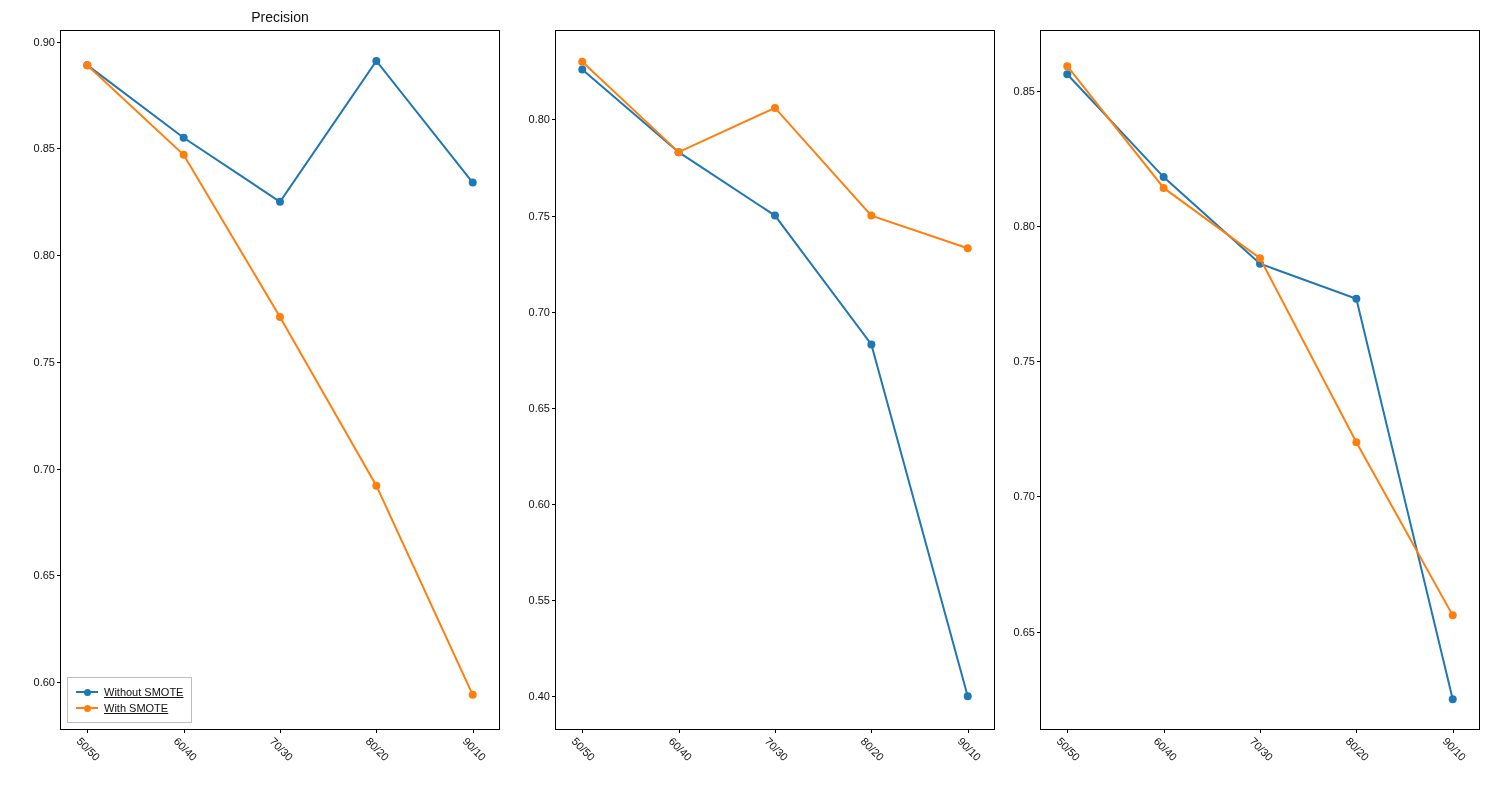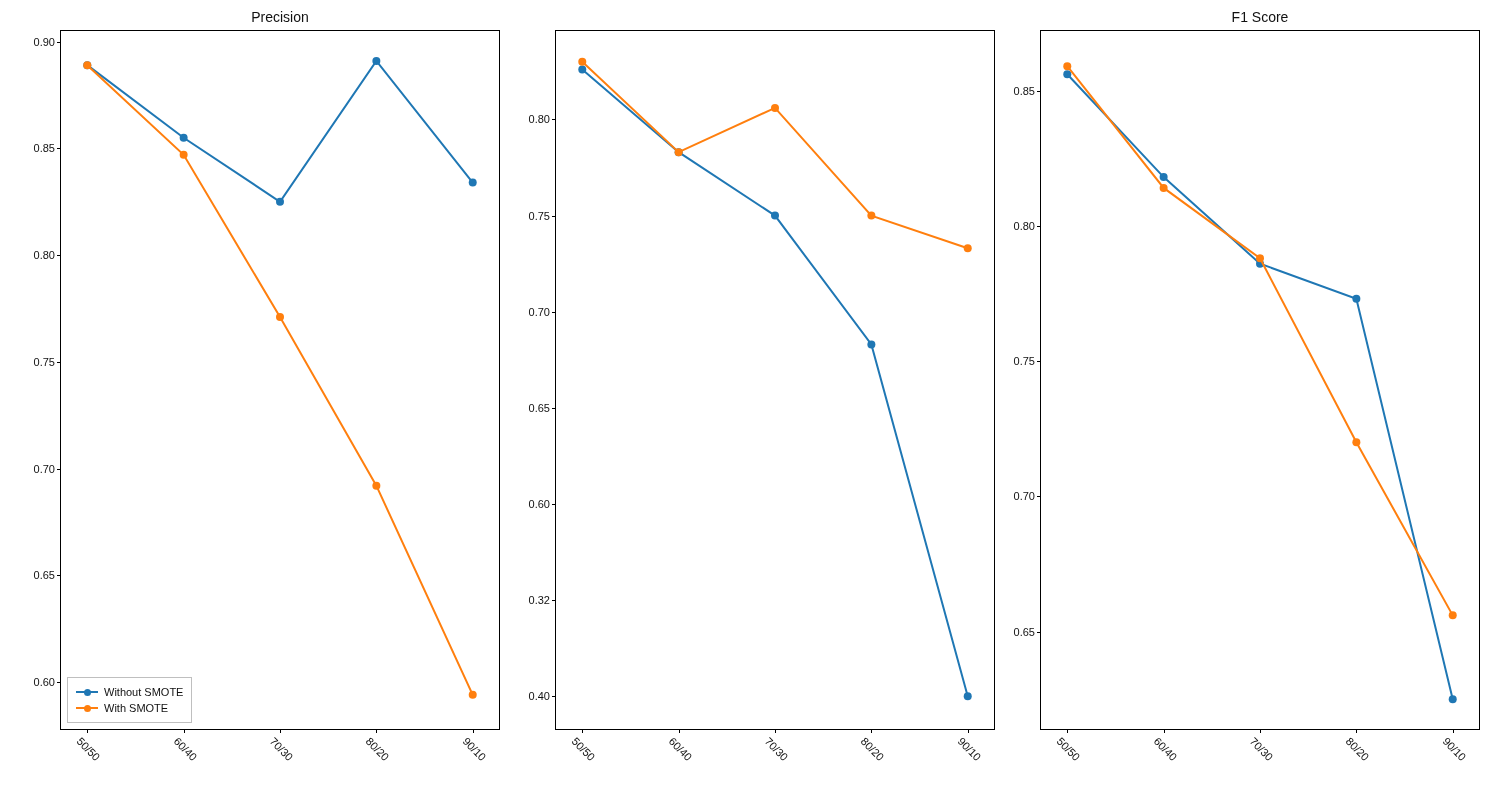--- a/index.html
+++ b/index.html
@@ -125,21 +125,21 @@
         <circle cx="315.36" cy="29.883792048929692" r="4" fill="#1f77b4" class="series-marker"></circle>
         <circle cx="411.71999999999997" cy="151.55351681957194" r="4" fill="#1f77b4" class="series-marker"></circle>
         <path d="M26.279999999999998,34.152905198776814 L122.64000000000001,123.80428134556581 L219,286.0305810397553 L315.36,454.66055045871565 L411.71999999999997,663.8470948012232" class="series-line" stroke="#ff7f0e"></path>
         <circle cx="26.279999999999998" cy="34.152905198776814" r="4" fill="#ff7f0e" class="series-marker"></circle>
         <circle cx="122.64000000000001" cy="123.80428134556581" r="4" fill="#ff7f0e" class="series-marker"></circle>
         <circle cx="219" cy="286.0305810397553" r="4" fill="#ff7f0e" class="series-marker"></circle>
         <circle cx="315.36" cy="454.66055045871565" r="4" fill="#ff7f0e" class="series-marker"></circle>
         <circle cx="411.71999999999997" cy="663.8470948012232" r="4" fill="#ff7f0e" class="series-marker"></circle>
       </svg>
 
-    <div class="legend" style="left:6px; bottom:6px;">
+    <div class="legend" style="left:6px; bottom:6px;text-decoration:underline;">
       <div class="legend-row">
         <span class="legend-swatch" style="color:#1f77b4; border-top-color:#1f77b4;"></span>
         <span>Without SMOTE</span>
       </div>
       <div class="legend-row">
         <span class="legend-swatch" style="color:#ff7f0e; border-top-color:#ff7f0e;"></span>
         <span>With SMOTE</span>
       </div>
     </div>
   <div class="y-tick-label" style="top: 651.04px;">0.60</div>
@@ -178,21 +178,21 @@
         <circle cx="411.71999999999997" cy="665.3112947658402" r="4" fill="#1f77b4" class="series-marker"></circle>
         <path d="M26.279999999999998,30.765840220385677 L122.64000000000001,121.14049586776851 L219,76.91460055096404 L315.36,184.595041322314 L411.71999999999997,217.28374655647377" class="series-line" stroke="#ff7f0e"></path>
         <circle cx="26.279999999999998" cy="30.765840220385677" r="4" fill="#ff7f0e" class="series-marker"></circle>
         <circle cx="122.64000000000001" cy="121.14049586776851" r="4" fill="#ff7f0e" class="series-marker"></circle>
         <circle cx="219" cy="76.91460055096404" r="4" fill="#ff7f0e" class="series-marker"></circle>
         <circle cx="315.36" cy="184.595041322314" r="4" fill="#ff7f0e" class="series-marker"></circle>
         <circle cx="411.71999999999997" cy="217.28374655647377" r="4" fill="#ff7f0e" class="series-marker"></circle>
       </svg>
   <div class="y-tick-label" style="top: 665.311px;">0.40</div>
       <div class="y-tick-mark" style="top: 665.311px;"></div>
-      <div class="y-tick-label" style="top: 569.168px;">0.32</div>
+      <div class="y-tick-label" style="top: 569.168px;">0.55</div>
       <div class="y-tick-mark" style="top: 569.168px;"></div>
       <div class="y-tick-label" style="top: 473.025px;">0.60</div>
       <div class="y-tick-mark" style="top: 473.025px;"></div>
       <div class="y-tick-label" style="top: 376.882px;">0.65</div>
       <div class="y-tick-mark" style="top: 376.882px;"></div>
       <div class="y-tick-label" style="top: 280.738px;">0.70</div>
       <div class="y-tick-mark" style="top: 280.738px;"></div>
       <div class="y-tick-label" style="top: 184.595px;">0.75</div>
       <div class="y-tick-mark" style="top: 184.595px;"></div>
       <div class="y-tick-label" style="top: 88.4518px;">0.80</div>
@@ -203,21 +203,20 @@
       <div class="x-tick-mark" style="left: 122.64px;"></div>
       <div class="x-tick-label" style="left: 219px;">70/30</div>
       <div class="x-tick-mark" style="left: 219px;"></div>
       <div class="x-tick-label" style="left: 315.36px;">80/20</div>
       <div class="x-tick-mark" style="left: 315.36px;"></div>
       <div class="x-tick-label" style="left: 411.72px;">90/10</div>
       <div class="x-tick-mark" style="left: 411.72px;"></div>
     </div>
 
   <div class="subplot" id="sub2" style="left:1040px; width:440px;">
-    <div class="subplot-title">F1 Score</div>
     <svg class="plot-svg" viewBox="0 0 438 698">
         <path d="M26.279999999999998,43.286821705426355 L122.64000000000001,146.09302325581405 L219,232.66666666666654 L315.36,267.8372093023255 L411.71999999999997,668.2403100775193" class="series-line" stroke="#1f77b4"></path>
         <circle cx="26.279999999999998" cy="43.286821705426355" r="4" fill="#1f77b4" class="series-marker"></circle>
         <circle cx="122.64000000000001" cy="146.09302325581405" r="4" fill="#1f77b4" class="series-marker"></circle>
         <circle cx="219" cy="232.66666666666654" r="4" fill="#1f77b4" class="series-marker"></circle>
         <circle cx="315.36" cy="267.8372093023255" r="4" fill="#1f77b4" class="series-marker"></circle>
         <circle cx="411.71999999999997" cy="668.2403100775193" r="4" fill="#1f77b4" class="series-marker"></circle>
         <path d="M26.279999999999998,35.170542635658975 L122.64000000000001,156.91472868217068 L219,227.25581395348823 L315.36,411.2248062015505 L411.71999999999997,584.3720930232557" class="series-line" stroke="#ff7f0e"></path>
         <circle cx="26.279999999999998" cy="35.170542635658975" r="4" fill="#ff7f0e" class="series-marker"></circle>
         <circle cx="122.64000000000001" cy="156.91472868217068" r="4" fill="#ff7f0e" class="series-marker"></circle>

